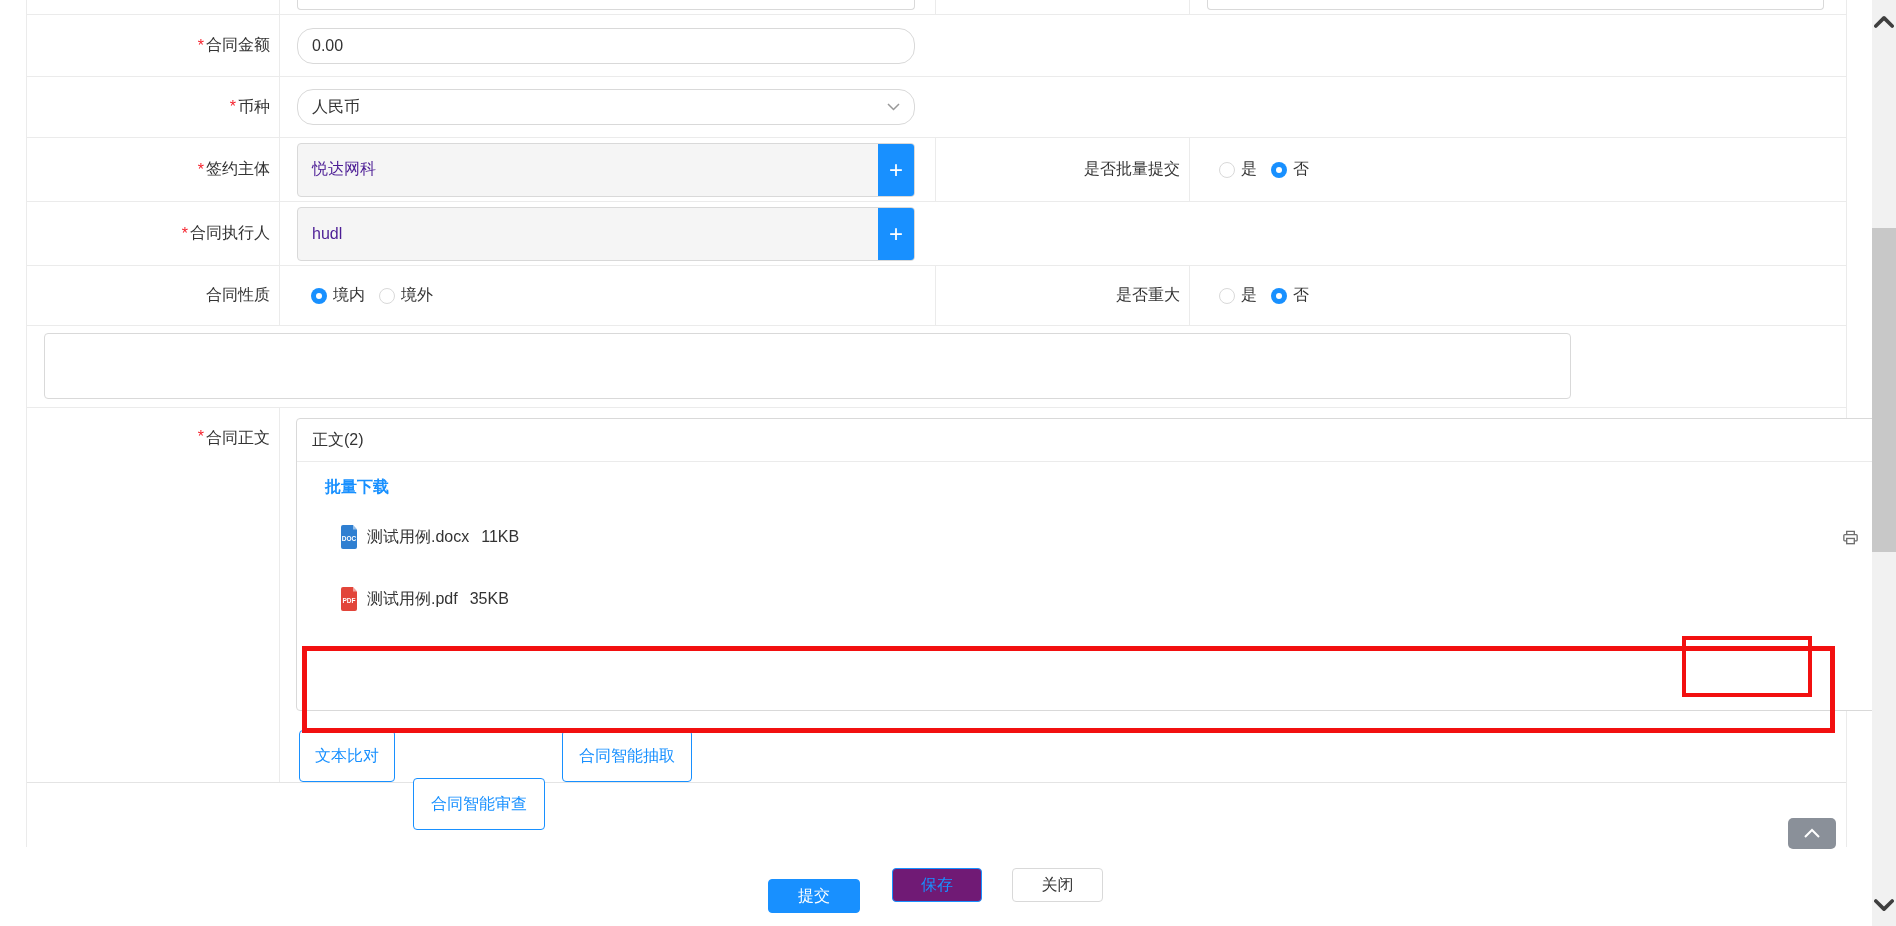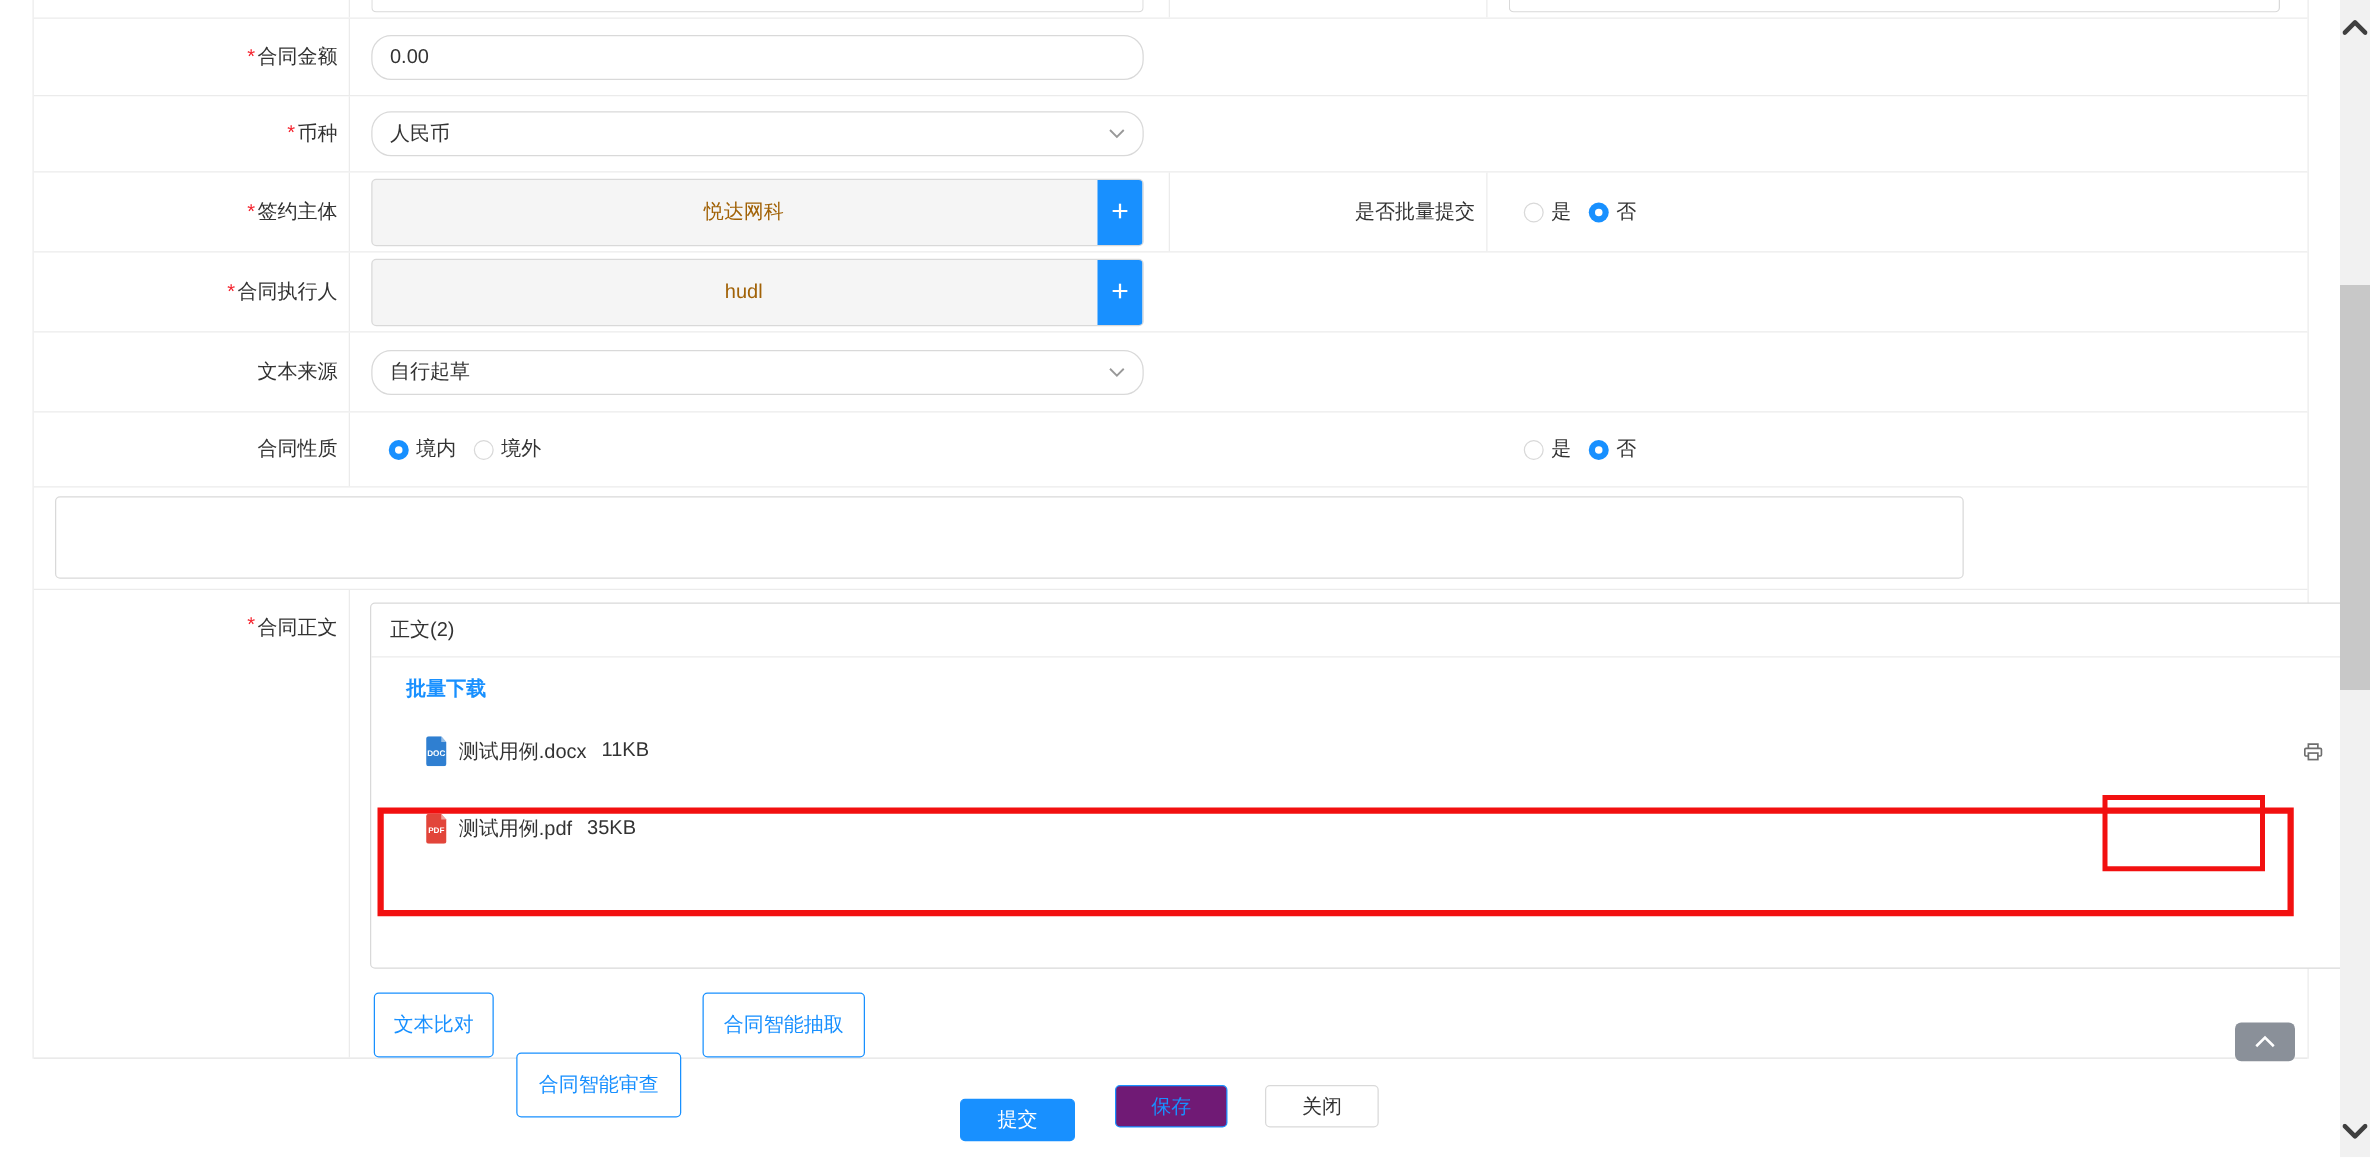--- a/index.html
+++ b/index.html
@@ -16,21 +16,21 @@
     justify-content:flex-end;padding-right:9px;}
   .lbl-cell.top{align-items:flex-start;padding-top:20px;}
   .content{position:relative;flex:1;display:flex;align-items:center;}
   .req{color:#f5222d;margin-right:2px;}
   
   .tinput{height:36px;border:1px solid #d9d9d9;border-radius:16px;background:#fff;
     display:flex;align-items:center;padding:0 14px;margin-left:17px;width:618px;}
   .tselect{justify-content:space-between;}
   .combo{display:flex;height:54px;width:618px;margin-left:17px;border:1px solid #d9d9d9;
     border-radius:4px;overflow:hidden;background:#f5f5f5;}
-  .combo-text{flex:1;display:flex;align-items:center;padding-left:14px;color:#a16207;justify-content:center;}
+  .combo-text{flex:1;display:flex;align-items:center;padding-left:14px;color:#4c1d95;}
   .plus-btn{width:36px;display:flex;align-items:center;justify-content:center;
     color:#fff;font-size:24px;font-weight:300;cursor:pointer;}
   
   .cut-row{height:15px;overflow:hidden;}
   .cut-input{position:absolute;top:-4px;height:14px;border:1px solid #d9d9d9;border-top:none;
     border-radius:0 0 4px 4px;background:#fff;}
   
   .vcell-label{position:absolute;left:655px;top:0;bottom:0;width:255px;
     border-left:1px solid #ebebeb;border-right:1px solid #ebebeb;
     display:flex;align-items:center;justify-content:flex-end;padding-right:9px;}
@@ -165,48 +165,38 @@
           <div class="combo-text">
             <span>hudl</span>
           </div>
           <div class="plus-btn" style="background:#1890ff;">
             <span>+</span>
           </div>
         </div>
       </div>
     </div>
 
-    <div class="frow" style="height:64px;">
-      <div class="lbl-cell">
-        <span>文本来源</span>
-      </div>
-      <div class="content">
-        <div class="tinput tselect">
-          <span>自行起草</span>
-          <svg width="13" height="8" viewBox="0 0 13 8">
-              <polyline points="1,1 6.5,6.5 12,1" fill="none" stroke="#999" stroke-width="1.5"></polyline>
-            </svg>
-        </div>
-      </div>
-    </div>
 
     <div class="frow" style="height:60px;">
       <div class="lbl-cell">
         <span>合同性质</span>
       </div>
       <div class="content">
         <div class="radio-group" style="margin-left:31px;">
           <span class="radio-opt">
             <span class="radio checked" style="background:#1890ff;"></span>
             <span>境内</span>
           </span>
           <span class="radio-opt">
             <span class="radio"></span>
             <span>境外</span>
           </span>
+        </div>
+        <div class="vcell-label">
+          <span>是否重大</span>
         </div>
         <div class="vcell-radios">
           <div class="radio-group">
             <span class="radio-opt">
               <span class="radio"></span>
               <span>是</span>
             </span>
             <span class="radio-opt">
               <span class="radio checked" style="background:#1890ff;"></span>
               <span>否</span>

